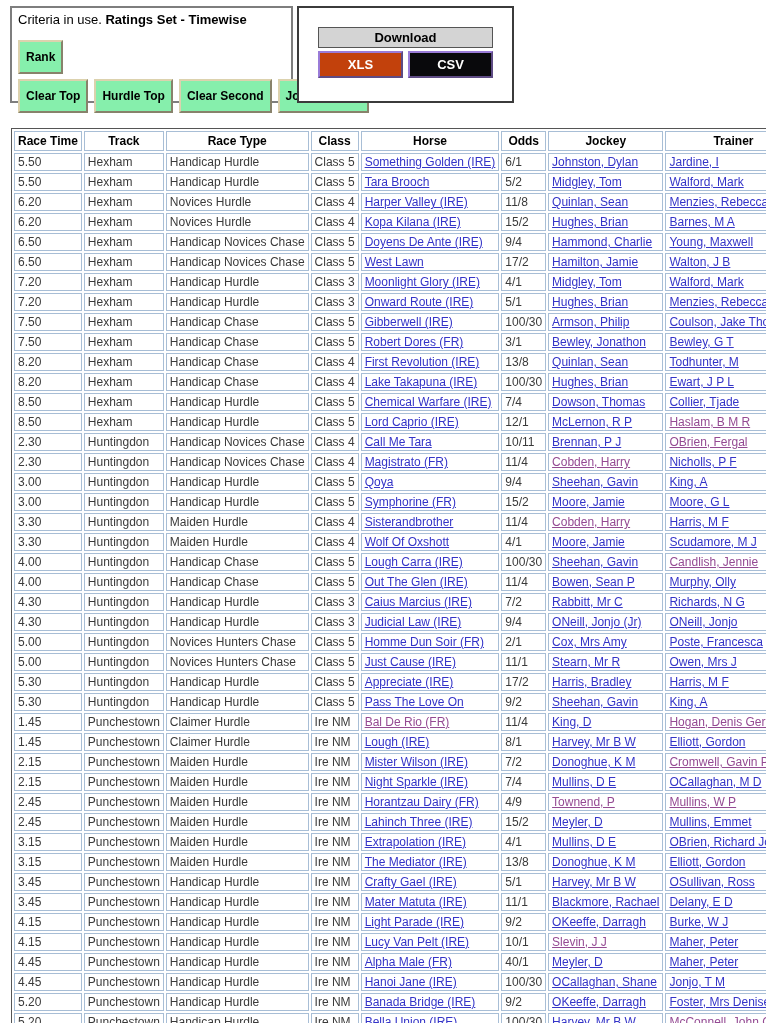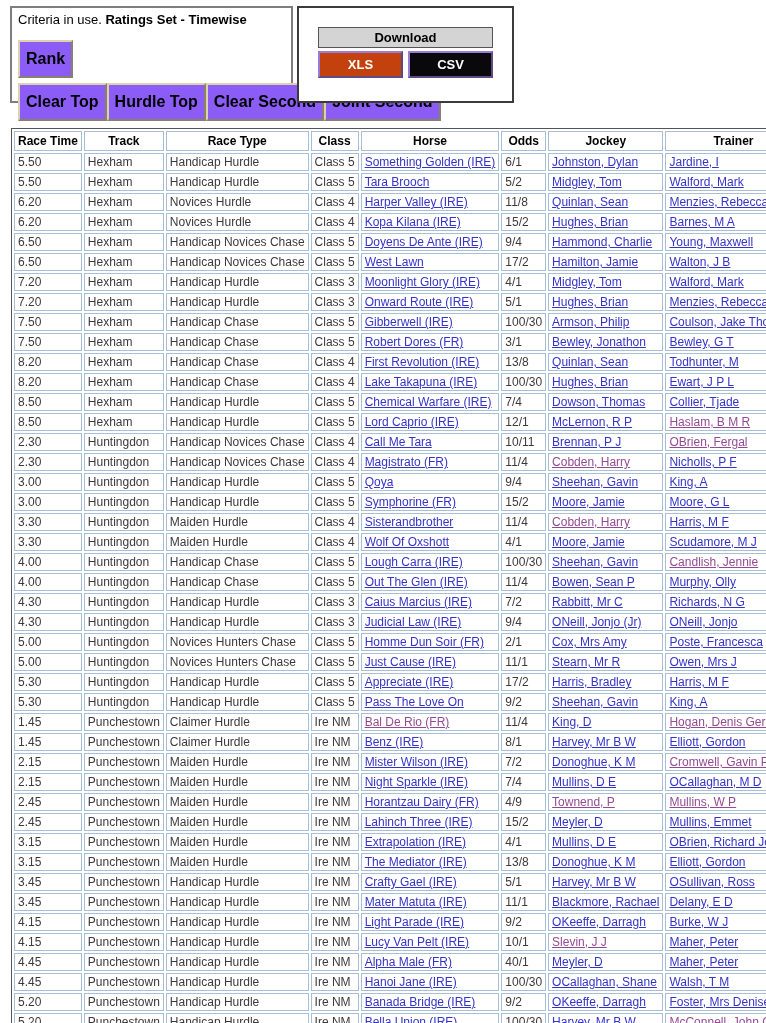--- a/index.html
+++ b/index.html
@@ -4,24 +4,24 @@
 <style>
   html,body{margin:0;padding:0;background:#fff;}
   .viewport{width:766px;height:1023px;overflow:hidden;position:relative;background:#fff;
     font-family:"Liberation Sans","DejaVu Sans",sans-serif;color:#000;}
   
   .top-row{display:flex;gap:4px;margin:6px 0 0 10px;}
   .criteria-box{width:283px;height:97px;box-sizing:border-box;border:2px solid #7e7e7e;
     background:#fff;padding:4px 6px;}
   .criteria-line{font-size:13px;margin-top:0;}
   .criteria-line b{font-weight:bold;}
-  .btn{background:#8b5cf6;border:2px outset #dcd2ae;font-weight:bold;font-size:16px;
+  .btn{background:#86efac;border:2px outset #dcd2ae;font-weight:bold;font-size:12px;
     color:#000;padding:8px 6px;font-family:inherit;cursor:pointer;white-space:nowrap;}
   .rank-row{margin-top:13px;}
-  .clear-row{margin-top:5px;display:flex;gap:0;}
+  .clear-row{margin-top:5px;display:flex;gap:6px;}
   .download-box{width:217px;height:97px;box-sizing:border-box;border:2px solid #3b3b3b;
     background:#fff;padding:18px;}
   .download-header{background:#d4d4d4;border:1px solid #555;text-align:center;
     font-weight:bold;font-size:13px;padding:2px 0;margin:1px 1px 3px 1px;}
   .dl-buttons{display:flex;gap:5px;margin:0 1px;}
   .dl-btn{flex:1;height:27px;border:2px outset #9a7cd8;color:#fff;font-weight:bold;
     font-size:13px;font-family:inherit;cursor:pointer;}
   
   .race-table{border-collapse:separate;border-spacing:2px;table-layout:fixed;
     margin:25px 0 0 11px;border:1px solid #555;background:#fff;}
@@ -434,21 +434,21 @@
       <td><a href="#" class="lnk">King, D</a></td>
       <td><a href="#" class="lnk visited">Hogan, Denis Gerard</a></td>
 
     </tr>
 
     <tr>
       <td>1.45</td>
       <td>Punchestown</td>
       <td>Claimer Hurdle</td>
       <td>Ire NM</td>
-      <td><a href="#" class="lnk">Benz (IRE)</a></td>
+      <td><a href="#" class="lnk">Lough (IRE)</a></td>
       <td>8/1</td>
       <td><a href="#" class="lnk">Harvey, Mr B W</a></td>
       <td><a href="#" class="lnk">Elliott, Gordon</a></td>
 
     </tr>
 
     <tr>
       <td>2.15</td>
       <td>Punchestown</td>
       <td>Maiden Hurdle</td>
@@ -581,21 +581,21 @@
     </tr>
 
     <tr>
       <td>4.45</td>
       <td>Punchestown</td>
       <td>Handicap Hurdle</td>
       <td>Ire NM</td>
       <td><a href="#" class="lnk">Hanoi Jane (IRE)</a></td>
       <td>100/30</td>
       <td><a href="#" class="lnk">OCallaghan, Shane</a></td>
-      <td><a href="#" class="lnk">Walsh, T M</a></td>
+      <td><a href="#" class="lnk">Jonjo, T M</a></td>
 
     </tr>
 
     <tr>
       <td>5.20</td>
       <td>Punchestown</td>
       <td>Handicap Hurdle</td>
       <td>Ire NM</td>
       <td><a href="#" class="lnk">Banada Bridge (IRE)</a></td>
       <td>9/2</td>

